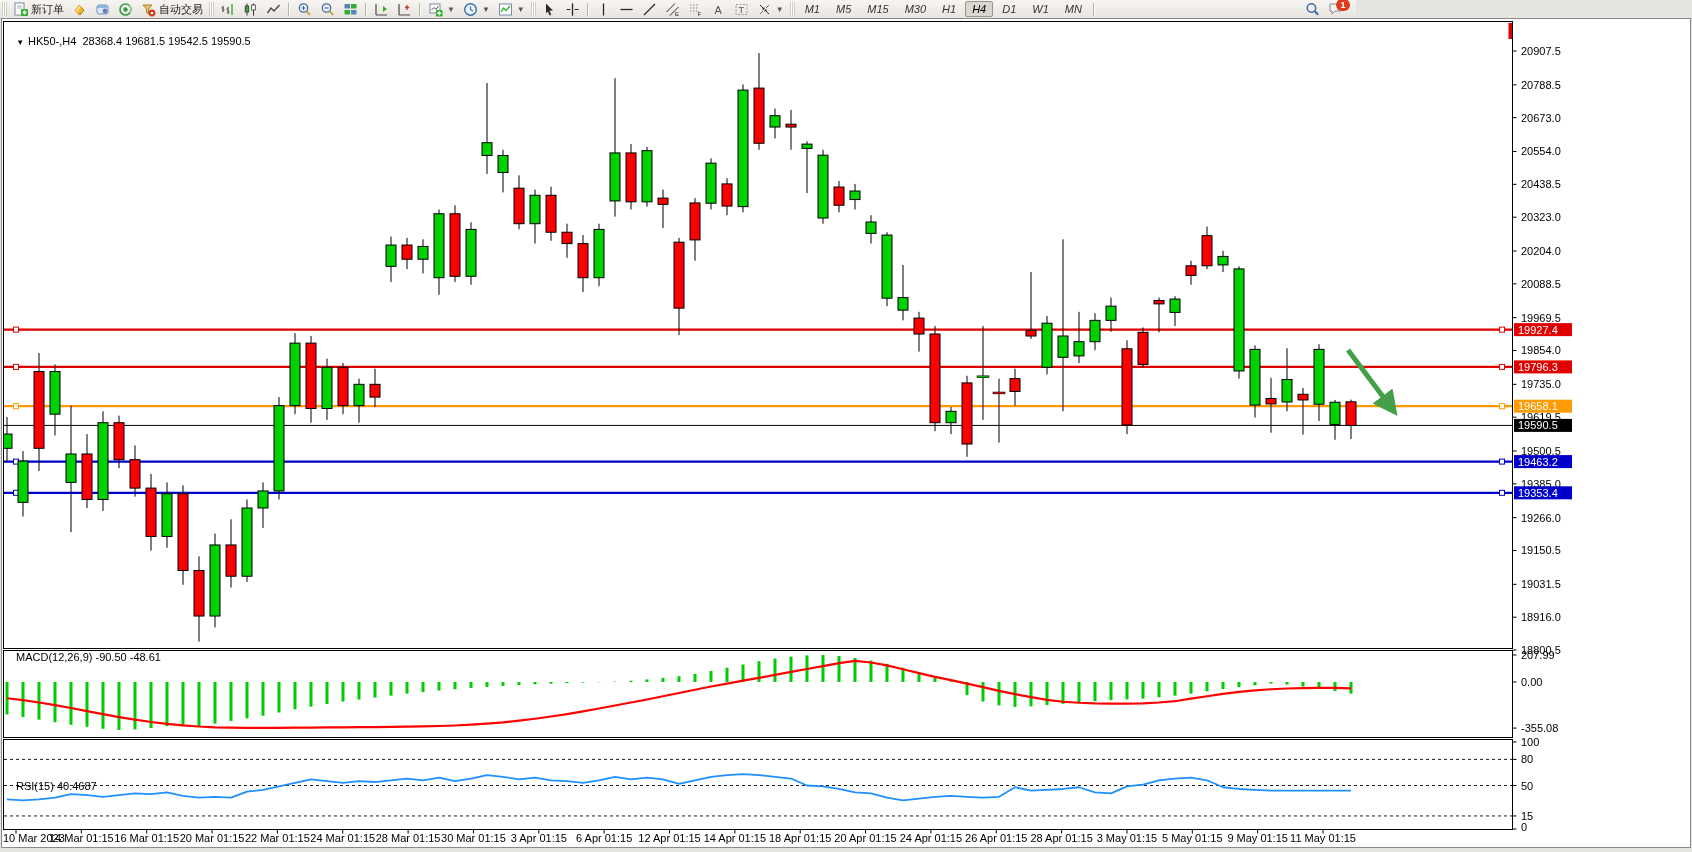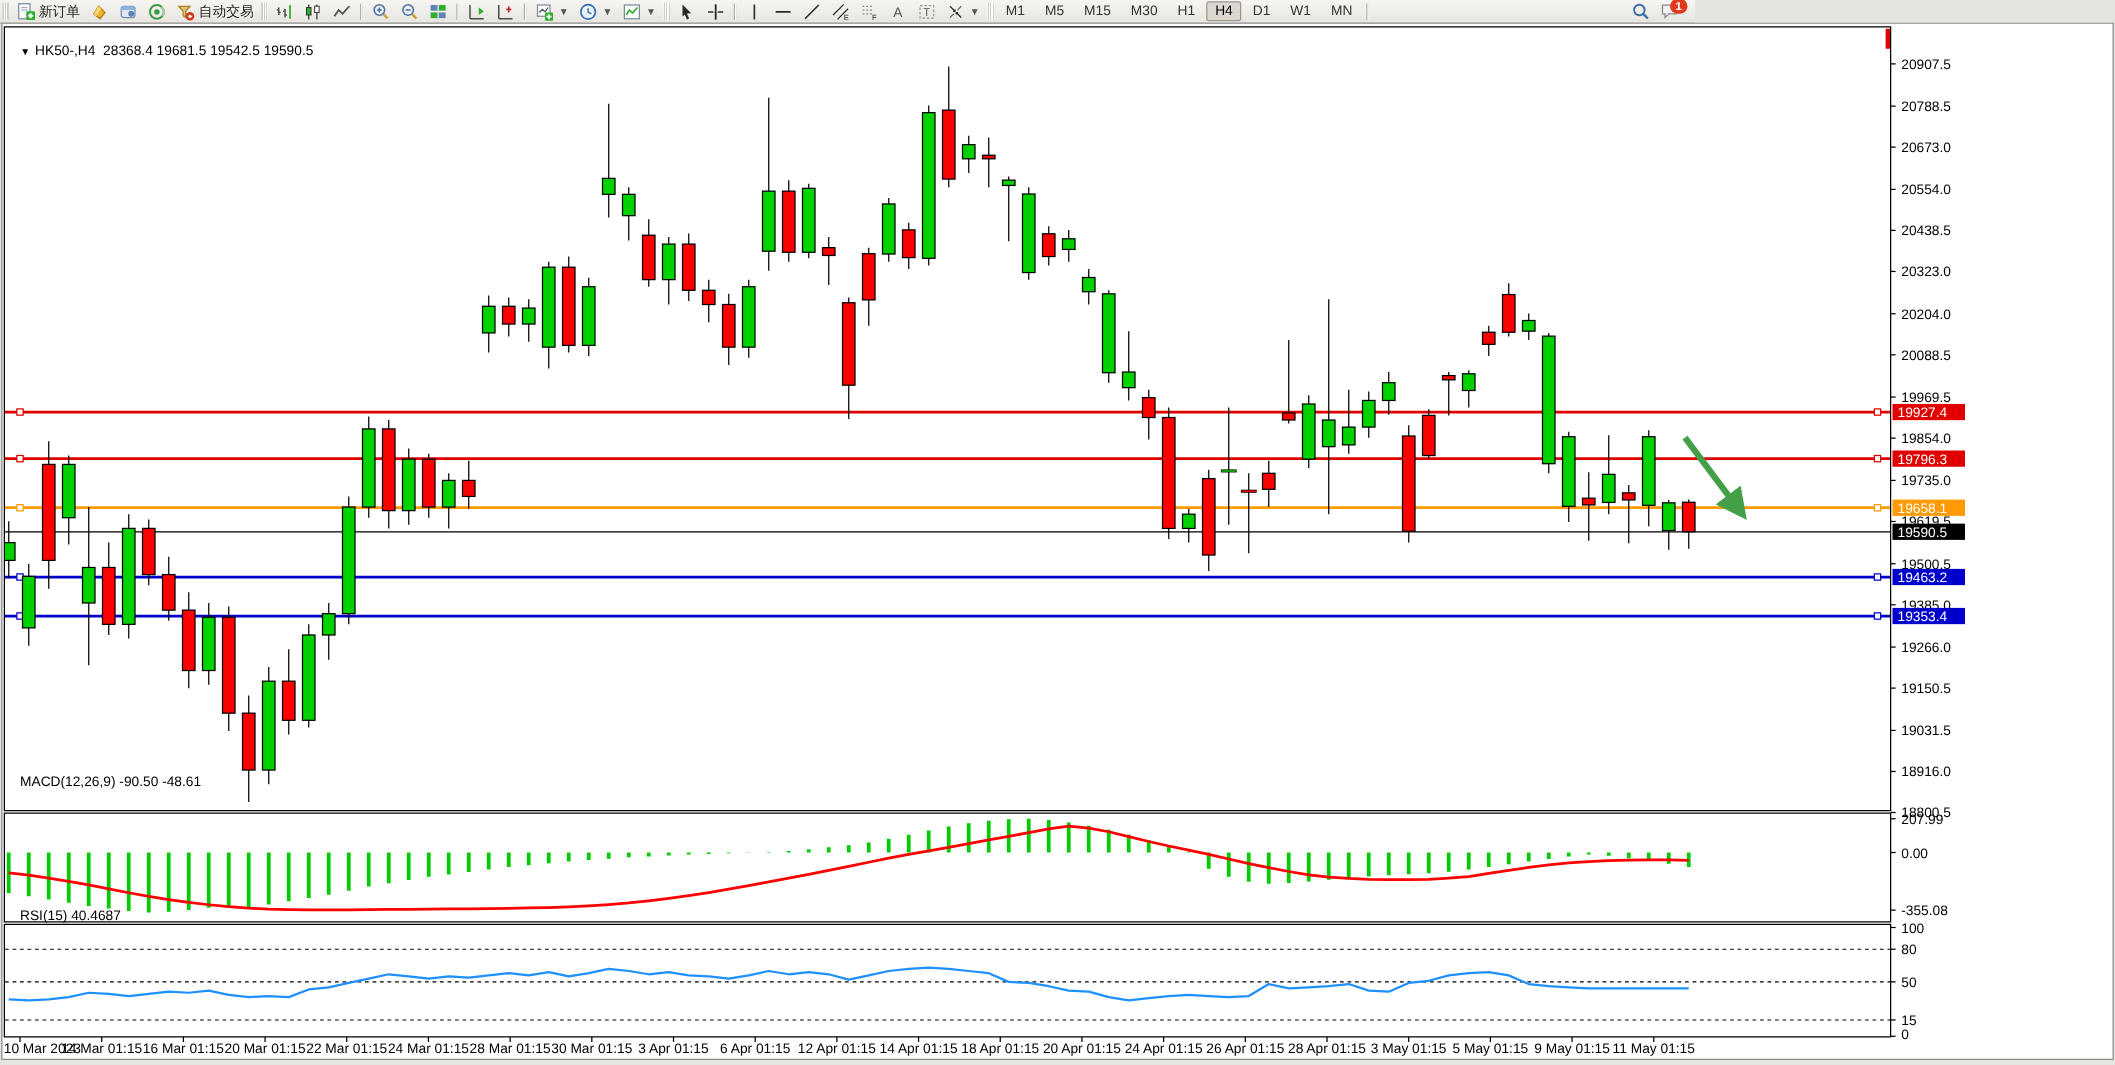--- a/index.html
+++ b/index.html
@@ -20,22 +20,22 @@
   .tf-btn.active{background:#dbd7d0;border:1px solid #9b978f;border-radius:2px;color:#000;}
   .tb-right{margin-left:auto;display:flex;align-items:center;gap:8px;padding-right:10px;}
   .badge-wrap{position:relative;width:18px;height:16px;}
   .badge{position:absolute;top:-2px;right:-4px;min-width:12px;height:12px;border-radius:7px;
          background:#e03a1e;color:#fff;font-size:9px;font-weight:bold;text-align:center;
          line-height:12px;padding:0 1px;}
   
   .ovl{position:absolute;font-size:11px;color:#000;z-index:5;pointer-events:none;white-space:pre;}
   #chart-title{left:10px;top:23px;}
   #chart-title .mark{font-size:8px;margin-right:4px;}
-  #macd-label{left:16px;top:620px;}
-  #rsi-label{left:16px;top:727px;}
+  #macd-label{left:16px;top:651px;}
+  #rsi-label{left:16px;top:780px;}
   svg text{font-family:"Liberation Sans",sans-serif;}
 </style>
 </head>
 <body>
 
 <div class="toolbar">
   <div class="tb-grip"></div>
 
   <div class="tb-btn">
     <svg class="tb-ico" viewBox="0 0 15 15">
@@ -225,21 +225,21 @@
   <div class="tb-btn">
     <svg class="tb-ico" viewBox="0 0 15 15">
       <path d="M3 3 l4 4 M7 7 l-1.5 0 1.5 0 0 -1.5" stroke="#2b2b2b" fill="none"></path>
       <path d="M12 12 l-4 -4 M8 8 l1.5 0 -1.5 0 0 1.5" stroke="#2b2b2b" fill="none"></path>
       <path d="M3 12 l3 -3 M12 3 l-3 3" stroke="#6a6a6a" fill="none"></path>
     </svg>
       <span class="dd">▼</span>
   </div>
 
   <div class="tb-grip"></div>
-  <div id="tf-group" style="display:flex;align-items:flex-end;">
+  <div id="tf-group" style="display:flex;align-items:flex-end;font-style:italic;">
       <div class="tf-btn">M1</div>
       <div class="tf-btn">M5</div>
       <div class="tf-btn">M15</div>
       <div class="tf-btn">M30</div>
       <div class="tf-btn">H1</div>
       <div class="tf-btn active">H4</div>
       <div class="tf-btn">D1</div>
       <div class="tf-btn">W1</div>
       <div class="tf-btn">MN</div>
     </div>

